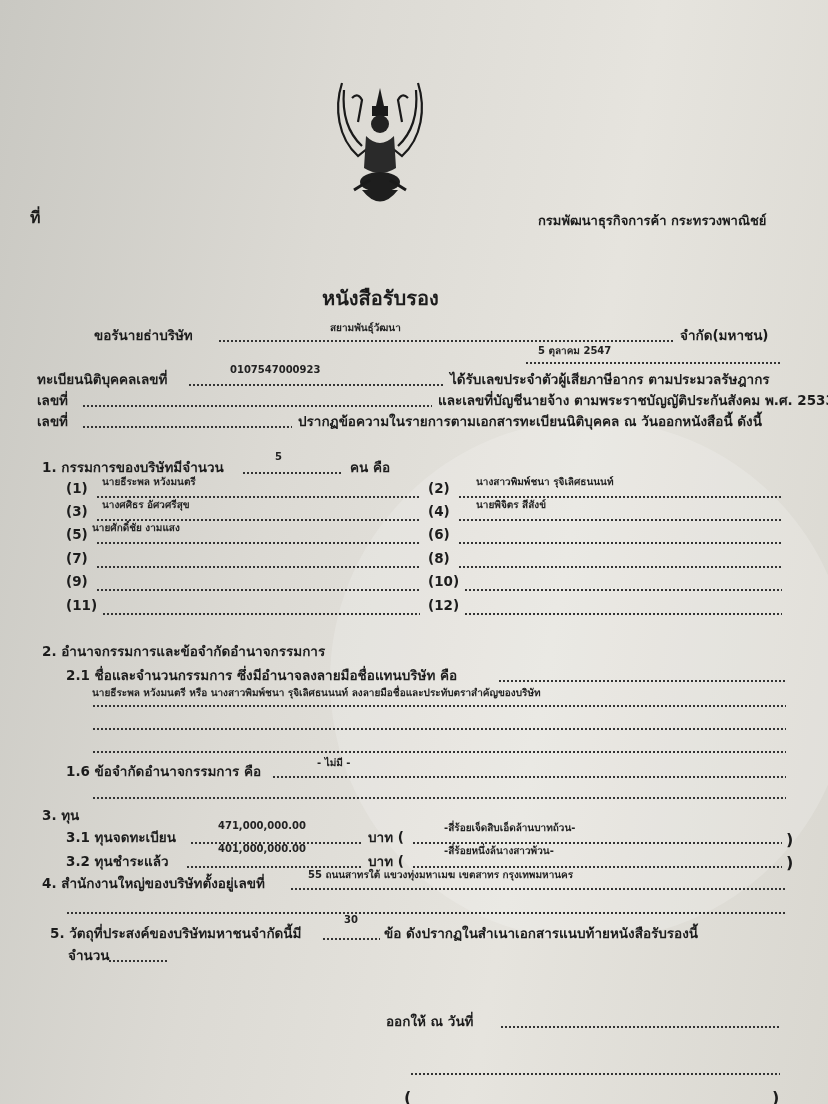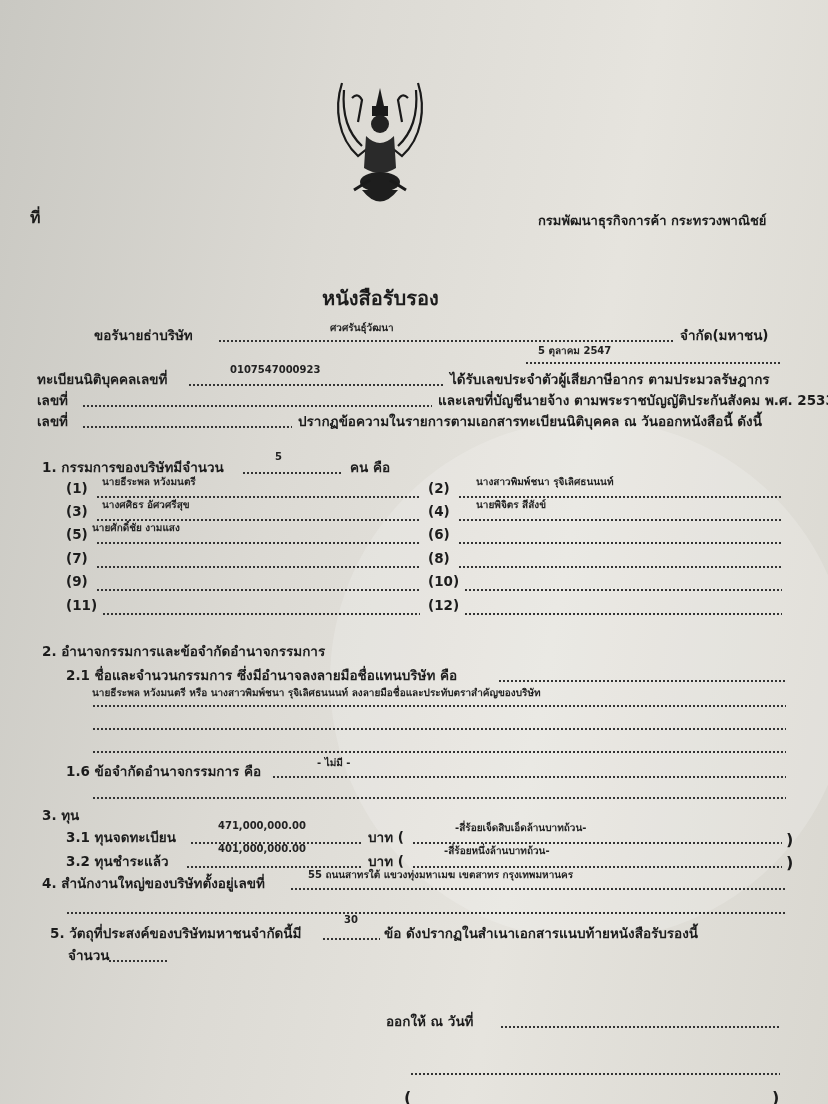--- a/index.html
+++ b/index.html
@@ -52,21 +52,21 @@
     <path d="M24 112 L40 102 M76 112 L60 102" stroke="#1a1a1a" stroke-width="3"></path>
     <path d="M32 112 Q50 135 68 112" fill="#1e1e1e"></path>
   </svg>
 
   <div class="abs b" style="left:30px;top:205px;font-size:16px;">ที่</div>
   <div class="abs dept" style="left:538px;top:210px;">กรมพัฒนาธุรกิจการค้า  กระทรวงพาณิชย์</div>
   <div class="abs title" style="left:322px;top:282px;">หนังสือรับรอง</div>
 
   <div class="abs t b" style="left:94px;top:324px;">ขอรันายธ่าบริษัท</div>
   <div class="dots" style="left:218px;top:340px;width:456px;"></div>
-  <div class="abs typed" style="left:330px;top:320px;">ศวศรันธุ์วัฒนา</div>
+  <div class="abs typed" style="left:330px;top:320px;">สยามพันธุ์วัฒนา</div>
   <div class="abs t b" style="left:680px;top:324px;">จำกัด(มหาชน)</div>
 
   <div class="dots" style="left:525px;top:362px;width:255px;"></div>
   <div class="abs typed" style="left:538px;top:343px;">5 ตุลาคม 2547</div>
 
   <div class="abs t b" style="left:37px;top:368px;">ทะเบียนนิติบุคคลเลขที่</div>
   <div class="dots" style="left:188px;top:384px;width:256px;"></div>
   <div class="abs typed" style="left:230px;top:364px;">0107547000923</div>
   <div class="abs t b" style="left:450px;top:368px;">ได้รับเลขประจำตัวผู้เสียภาษีอากร  ตามประมวลรัษฎากร</div>
 
@@ -133,29 +133,29 @@
   <div class="dots" style="left:272px;top:776px;width:514px;"></div>
   <div class="abs typed" style="left:300px;top:755px;margin-left:17px;">- ไม่มี -</div>
   <div class="dots" style="left:92px;top:797px;width:694px;"></div>
 
   <div class="abs t b" style="left:42px;top:804px;">3. ทุน</div>
   <div class="abs t b" style="left:66px;top:826px;">3.1 ทุนจดทะเบียน</div>
   <div class="dots" style="left:190px;top:842px;width:172px;"></div>
   <div class="abs typed" style="left:218px;top:820px;">471,000,000.00</div>
   <div class="abs t b" style="left:368px;top:826px;">บาท (</div>
   <div class="dots" style="left:412px;top:842px;width:370px;"></div>
-  <div class="abs typed" style="left:444px;top:820px;margin-left:11px;">-สี่ร้อยเจ็ดสิบเอ็ดล้านบาทถ้วน-</div>
+  <div class="abs typed" style="left:444px;top:820px;">-สี่ร้อยเจ็ดสิบเอ็ดล้านบาทถ้วน-</div>
   <div class="abs paren" style="left:786px;top:830px;">)</div>
 
   <div class="abs t b" style="left:66px;top:850px;">3.2 ทุนชำระแล้ว</div>
   <div class="dots" style="left:186px;top:866px;width:176px;"></div>
   <div class="abs typed" style="left:218px;top:843px;">401,000,000.00</div>
   <div class="abs t b" style="left:368px;top:850px;">บาท (</div>
   <div class="dots" style="left:412px;top:866px;width:370px;"></div>
-  <div class="abs typed" style="left:444px;top:843px;">-สี่ร้อยหนึ่งล้านบาทถ้วน-</div>
+  <div class="abs typed" style="left:444px;top:843px;">-สี่ร้อยหนึ่งล้นางสาวพ้วน-</div>
   <div class="abs paren" style="left:786px;top:853px;">)</div>
 
   <div class="abs t b" style="left:42px;top:872px;">4. สำนักงานใหญ่ของบริษัทตั้งอยู่เลขที่</div>
   <div class="dots" style="left:290px;top:888px;width:496px;"></div>
   <div class="abs typed" style="left:308px;top:867px;">55 ถนนสาทรใต้  แขวงทุ่งมหาเมฆ  เขตสาทร  กรุงเทพมหานคร</div>
   <div class="dots" style="left:66px;top:912px;width:720px;"></div>
 
   <div class="abs t b" style="left:50px;top:922px;">5. วัตถุที่ประสงค์ของบริษัทมหาชนจำกัดนี้มี</div>
   <div class="dots" style="left:322px;top:938px;width:58px;"></div>
   <div class="abs typed" style="left:344px;top:914px;">30</div>

